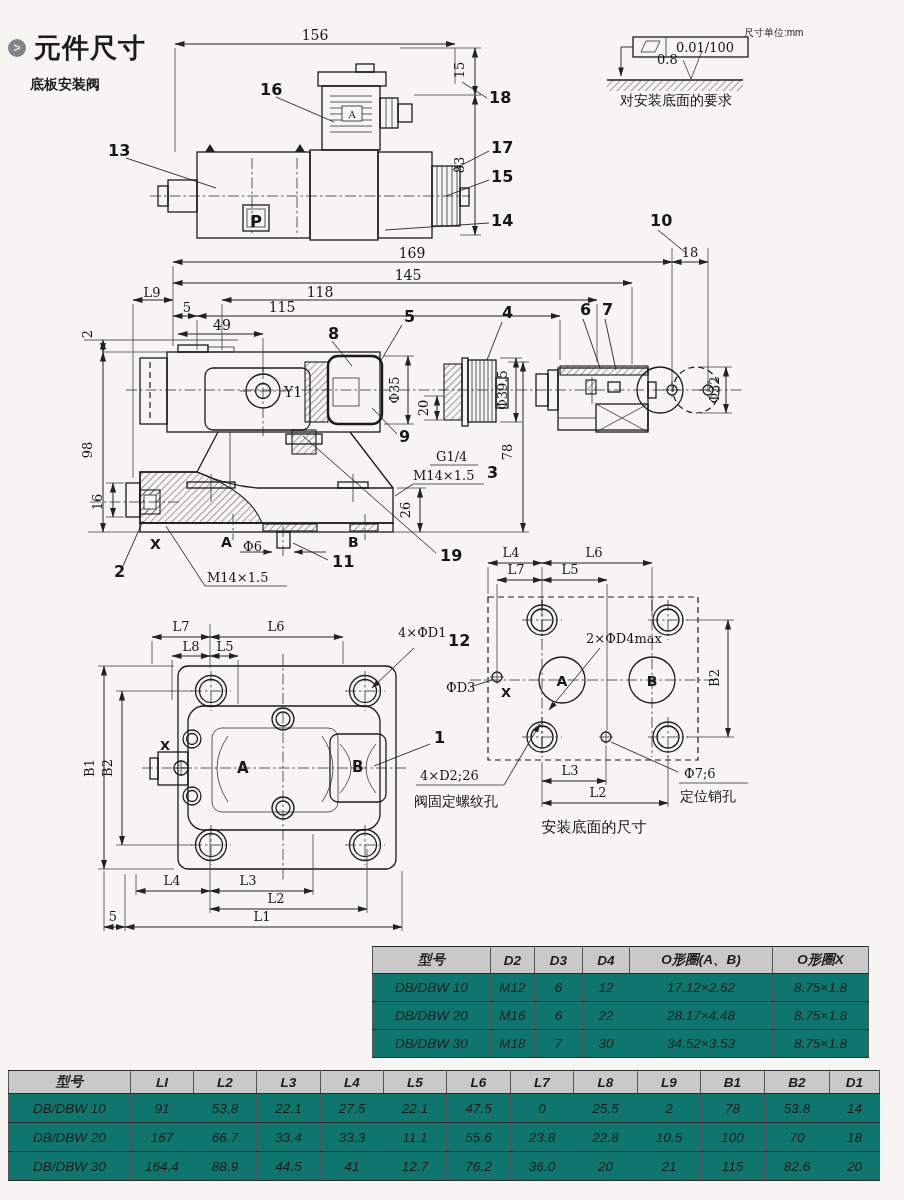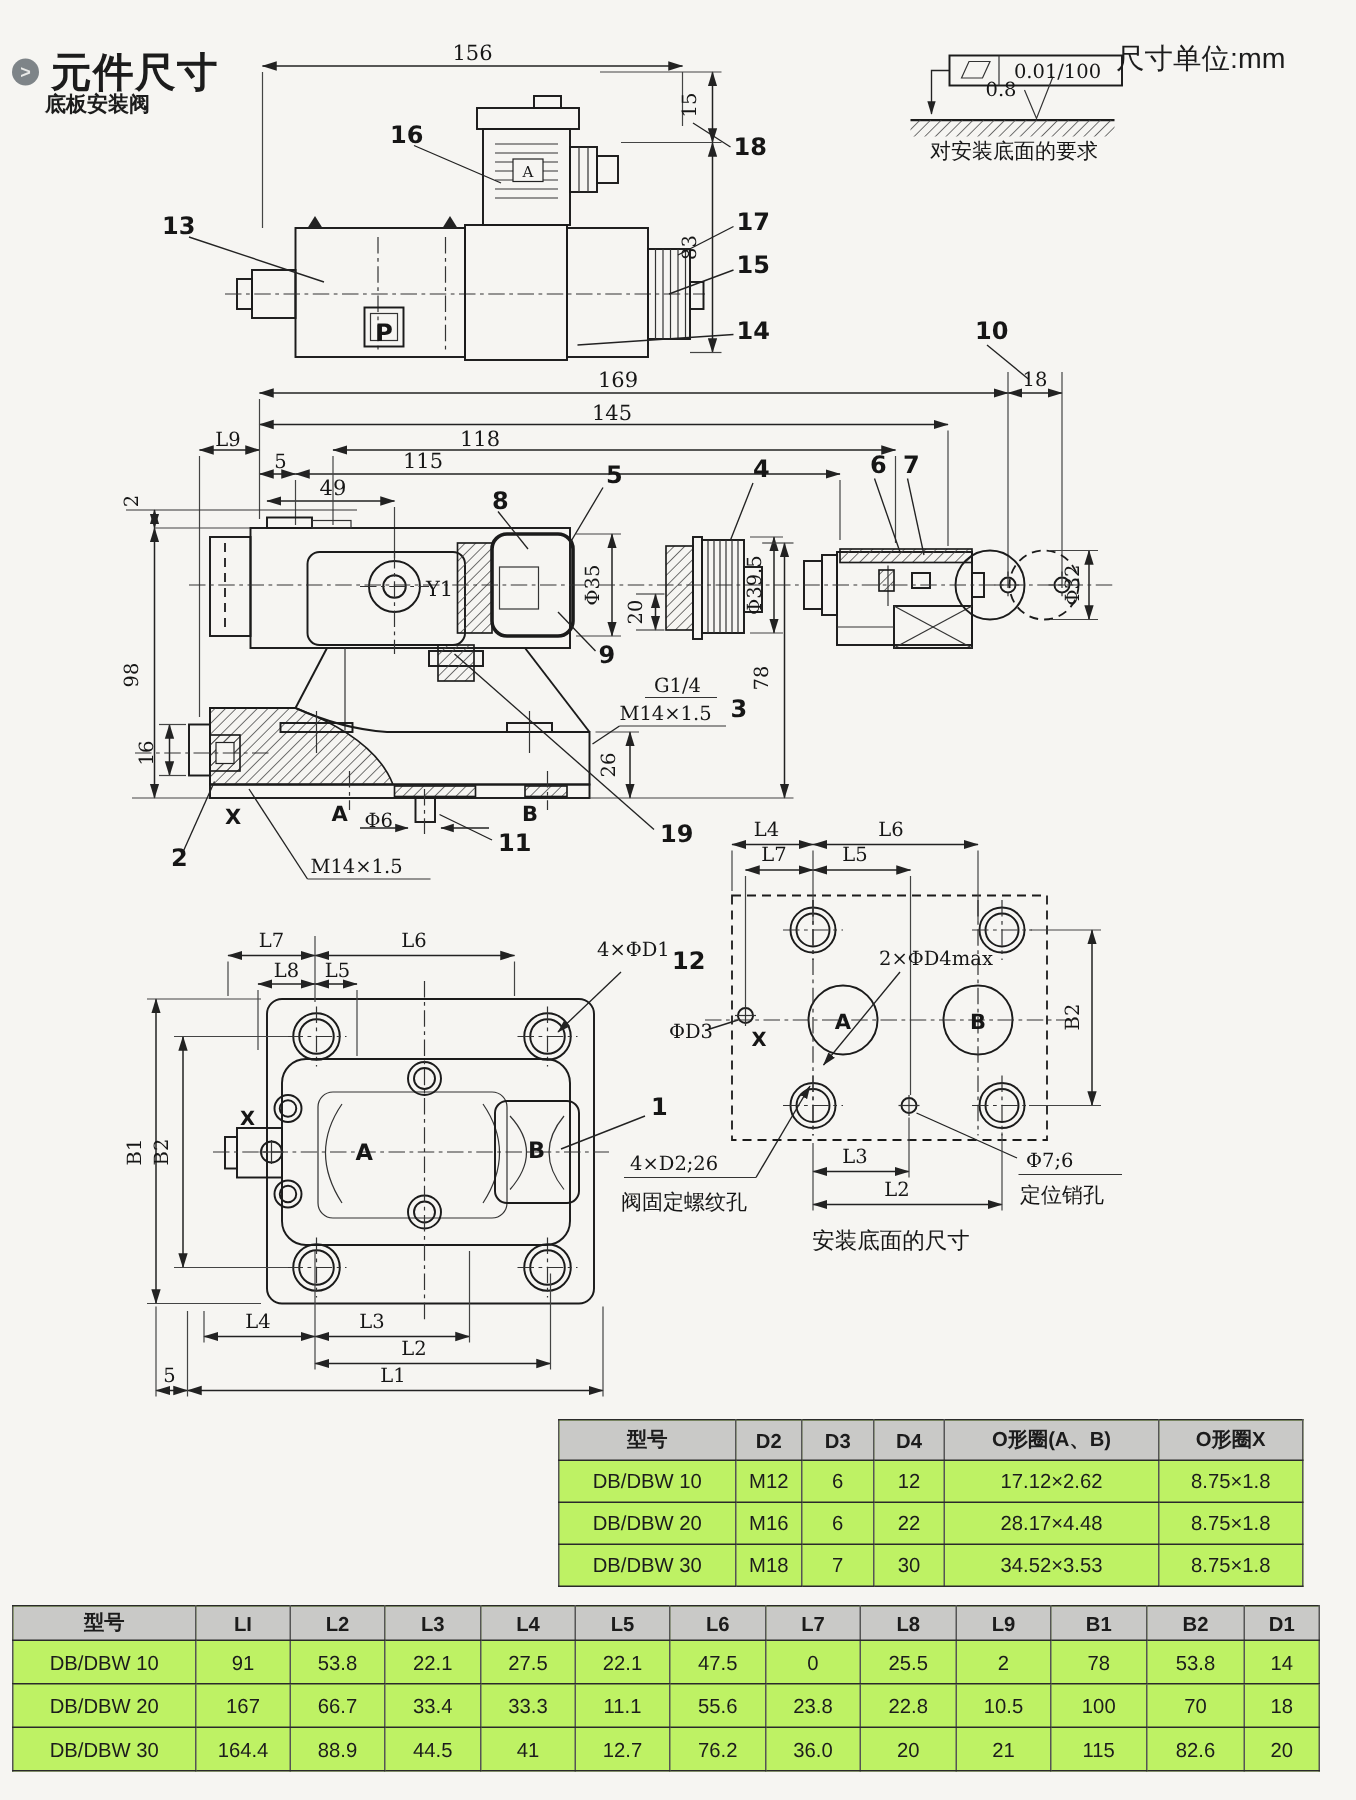--- a/index.html
+++ b/index.html
@@ -2,37 +2,37 @@
 <html><head>
 <meta charset="utf-8">
 <style>
   html,body{margin:0;padding:0;background:#dcdcda;}
   .page{position:relative;width:904px;height:1200px;background:#f6f5f2;overflow:hidden;
         font-family:"Liberation Sans",sans-serif;color:#1c1c1c;}
   .hdr{position:absolute;left:8px;top:30px;display:flex;align-items:center;gap:8px;}
   .bullet{width:18px;height:18px;border-radius:50%;background:#7e8488;color:#e9e9e7;
           font-weight:bold;font-size:12px;line-height:18px;text-align:center;}
   .title{font-size:27px;font-weight:bold;letter-spacing:1px;}
-  .sub{position:absolute;left:30px;top:61px;font-size:14px;font-weight:bold;}
-  .unit{position:absolute;left:744px;top:26px;font-size:19px;}
+  .sub{position:absolute;left:30px;top:76px;font-size:14px;font-weight:bold;}
+  .unit{position:absolute;left:744px;top:26px;font-size:10px;}
   svg.art{position:absolute;left:0;top:0;}
   svg text{font-family:"DejaVu Serif","Liberation Serif",serif;fill:#161616;}
   svg text.b{font-family:"DejaVu Sans","Liberation Sans",sans-serif;font-weight:bold;}
   svg text.f{font-family:"DejaVu Sans","Liberation Sans",sans-serif;}
   .o{fill:none;stroke:#1b1b1b;stroke-width:1.3;}
   .o2{fill:none;stroke:#1b1b1b;stroke-width:2.4;}
   .t{fill:none;stroke:#333;stroke-width:0.8;}
   .ext{stroke:#444;stroke-width:0.8;}
   .dim{stroke:#222;stroke-width:1;}
   .ld{fill:none;stroke:#222;stroke-width:0.9;}
   .cl{fill:none;stroke:#333;stroke-width:0.8;stroke-dasharray:11 3 2.5 3;}
   .hd{fill:none;stroke:#1b1b1b;stroke-width:1.2;stroke-dasharray:6 4;}
   .hf{fill:url(#h1);stroke:#1b1b1b;stroke-width:1.1;}
   .wf{fill:#f6f5f2;stroke:#222;stroke-width:0.8;}
-  .tbl{position:absolute;border-collapse:collapse;background:#bef264;}
+  .tbl{position:absolute;border-collapse:collapse;background:#0f766e;font-style:italic;}
   .tbl th,.tbl td{border:1px solid #555;border-top:1.5px solid #2a2a2a;border-bottom:1.5px solid #2a2a2a;
       font-size:13.5px;text-align:center;padding:0;font-family:"Liberation Sans",sans-serif;}
   .tbl th{background:#c9c9c7;font-weight:bold;}
   .t1 th{height:26px}.t1 td{height:27px}
   .t2 th{height:22px}.t2 td{height:28px}
 </style>
 </head>
 <body>
 
 <div class="page">

